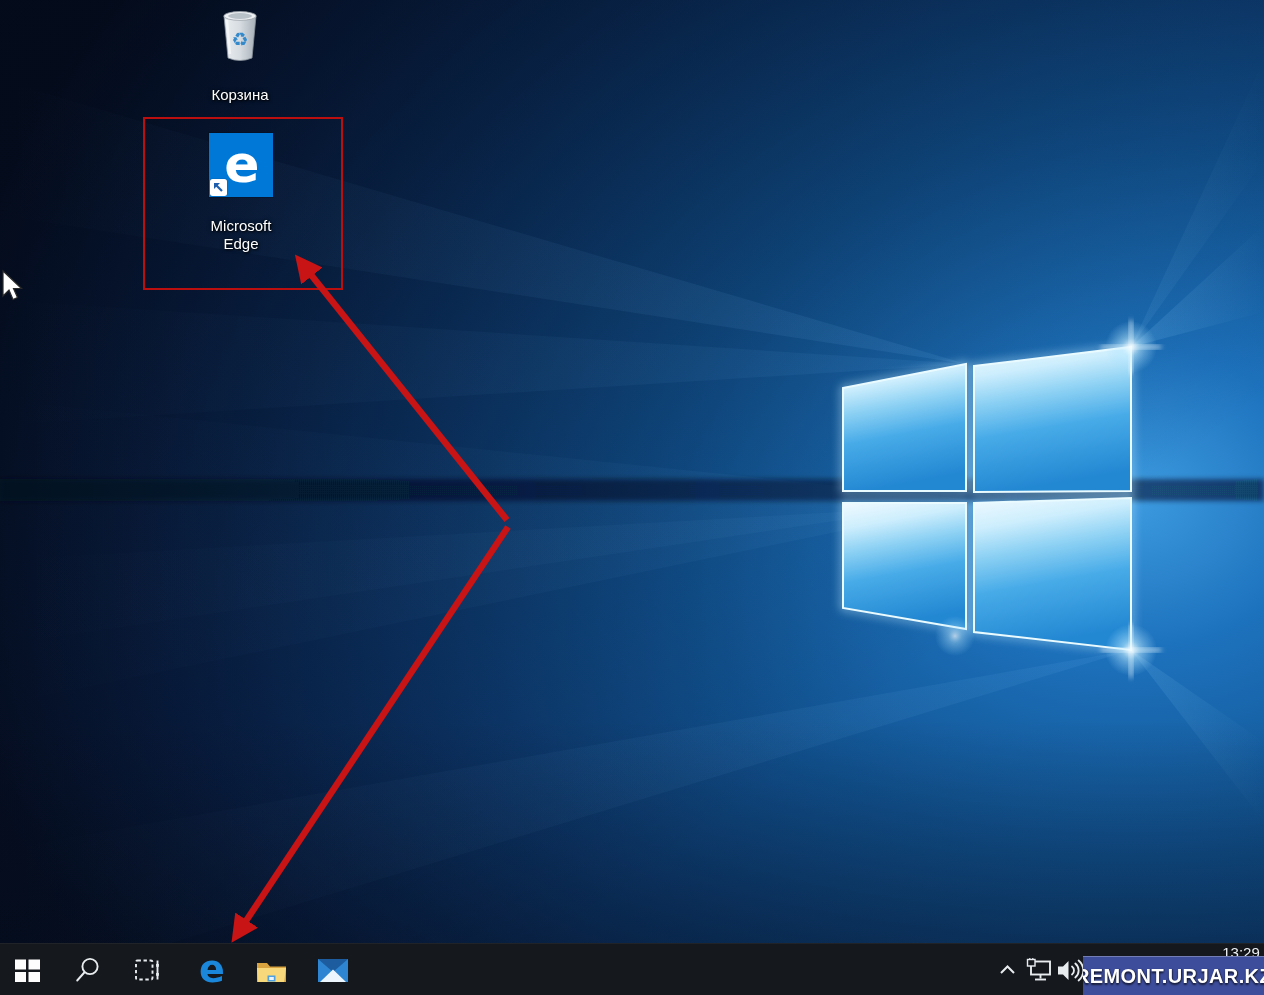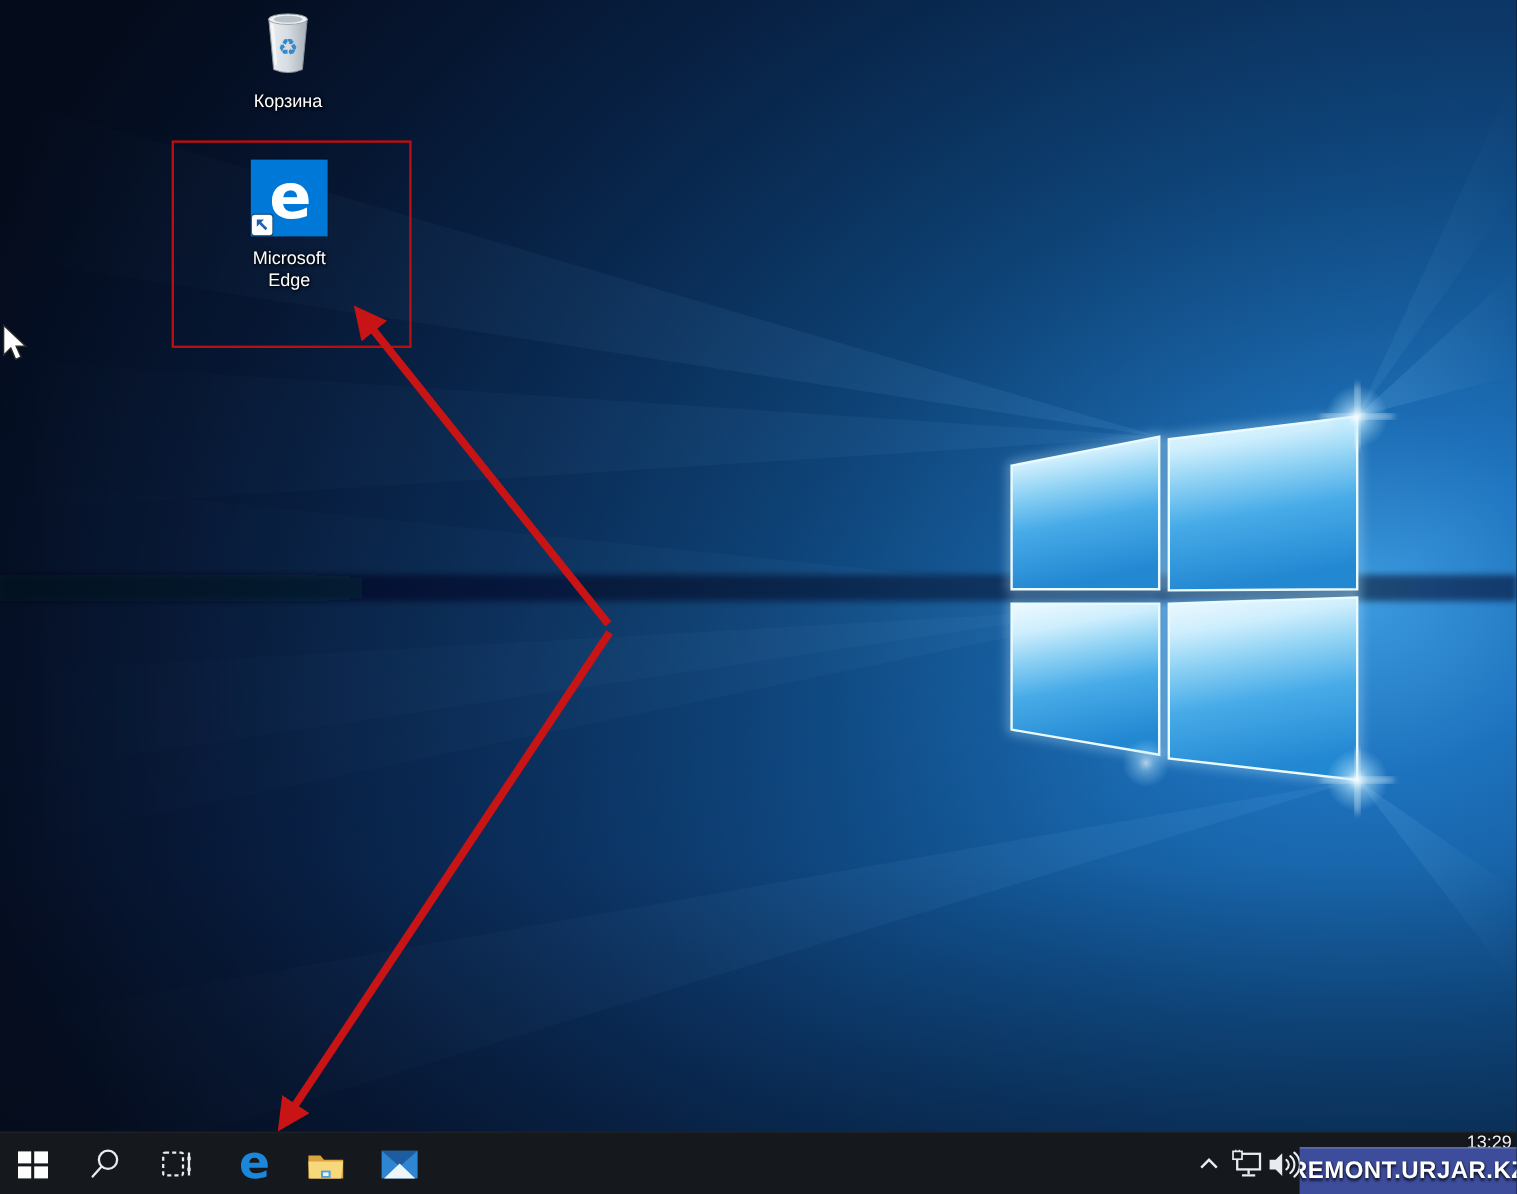--- a/index.html
+++ b/index.html
@@ -7,21 +7,21 @@
   .screen {
     position:relative; width:1264px; height:995px; overflow:hidden;
     font-family:"Liberation Sans", sans-serif; background:#081a33;
   }
   .wallpaper { position:absolute; left:0; top:0; width:1264px; height:995px; display:block; }
 
   
   .desk-icon { position:absolute; width:104px; text-align:center; cursor:default; }
   .desk-icon .art { display:block; margin:0 auto; }
   .desk-label {
-    margin-top:10px; font-size:15px; line-height:18px; color:#ffffff;
+    margin-top:20px; font-size:15px; line-height:18px; color:#ffffff;
     text-shadow:1px 1px 2px rgba(0,0,0,.95), 0 0 4px rgba(0,0,0,.7);
   }
   .icon-recycle { left:188px; top:6px; }
   .icon-edge    { left:189px; top:133px; }
   .edge-tile {
     position:relative; width:64px; height:64px; margin:0 auto;
     background:#0078d7; box-shadow:0 0 0 1px rgba(0,0,0,.15);
   }
   .edge-tile svg { display:block; }
   .shortcut-badge {

